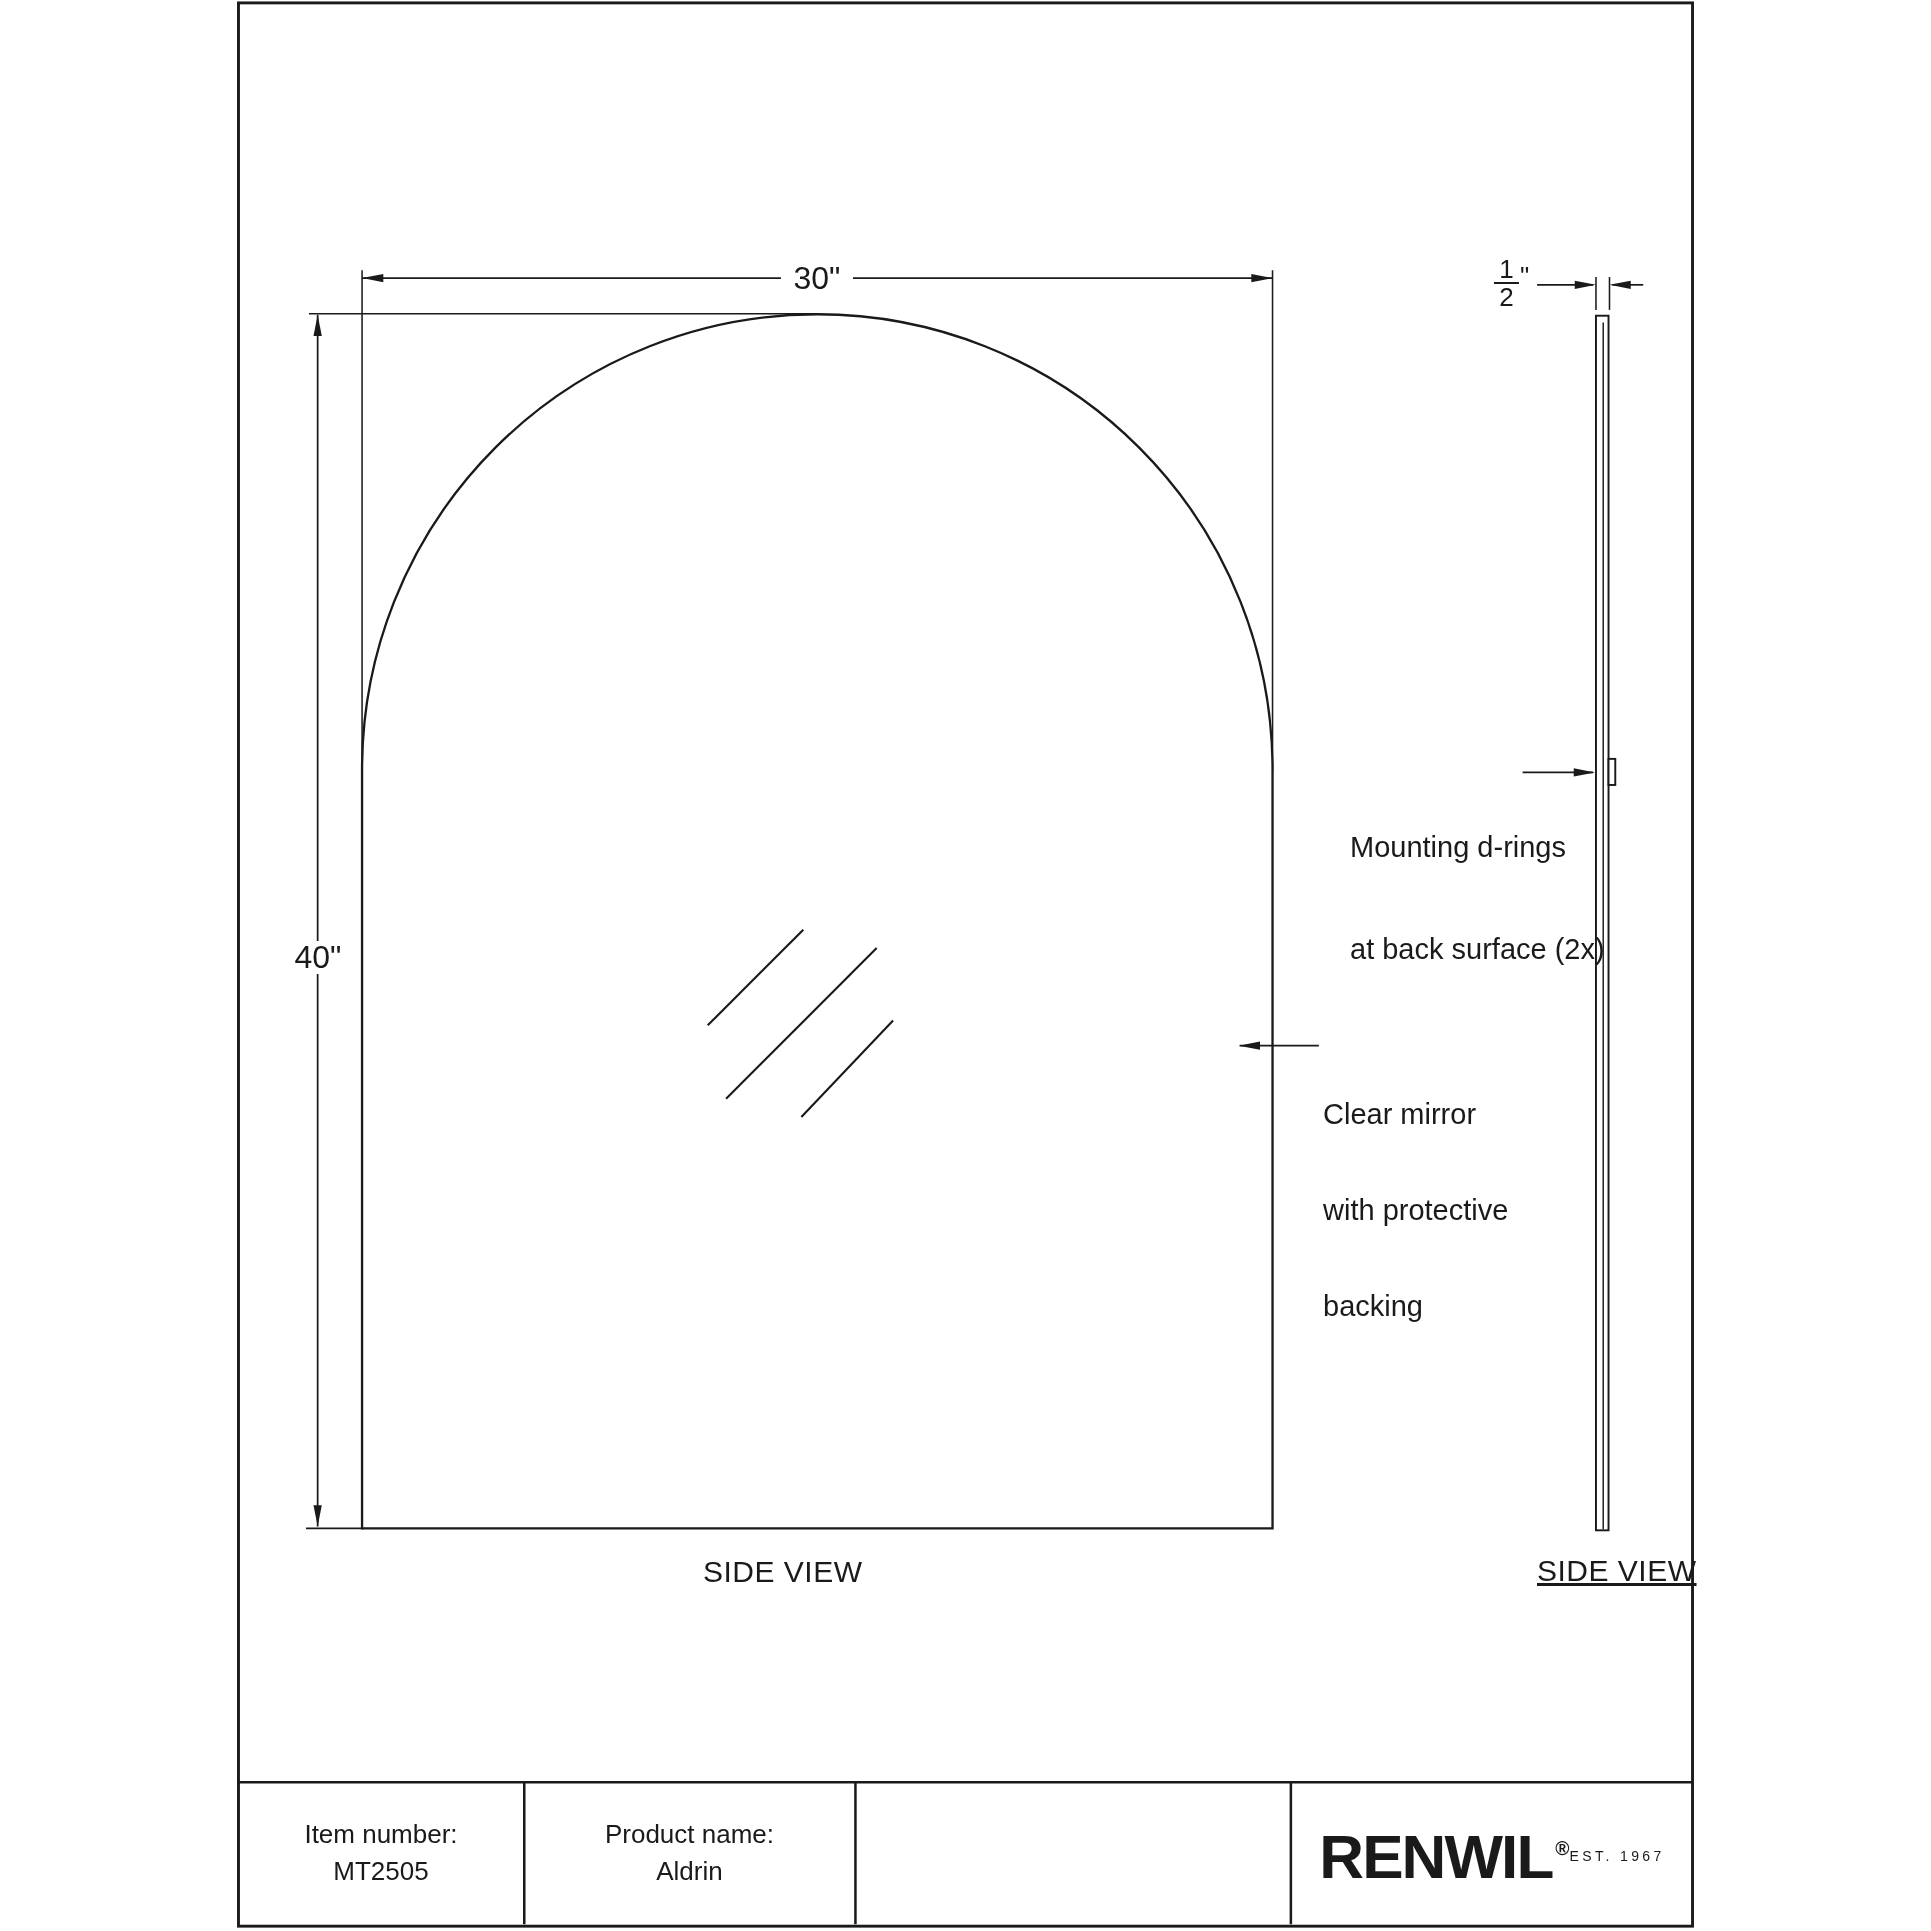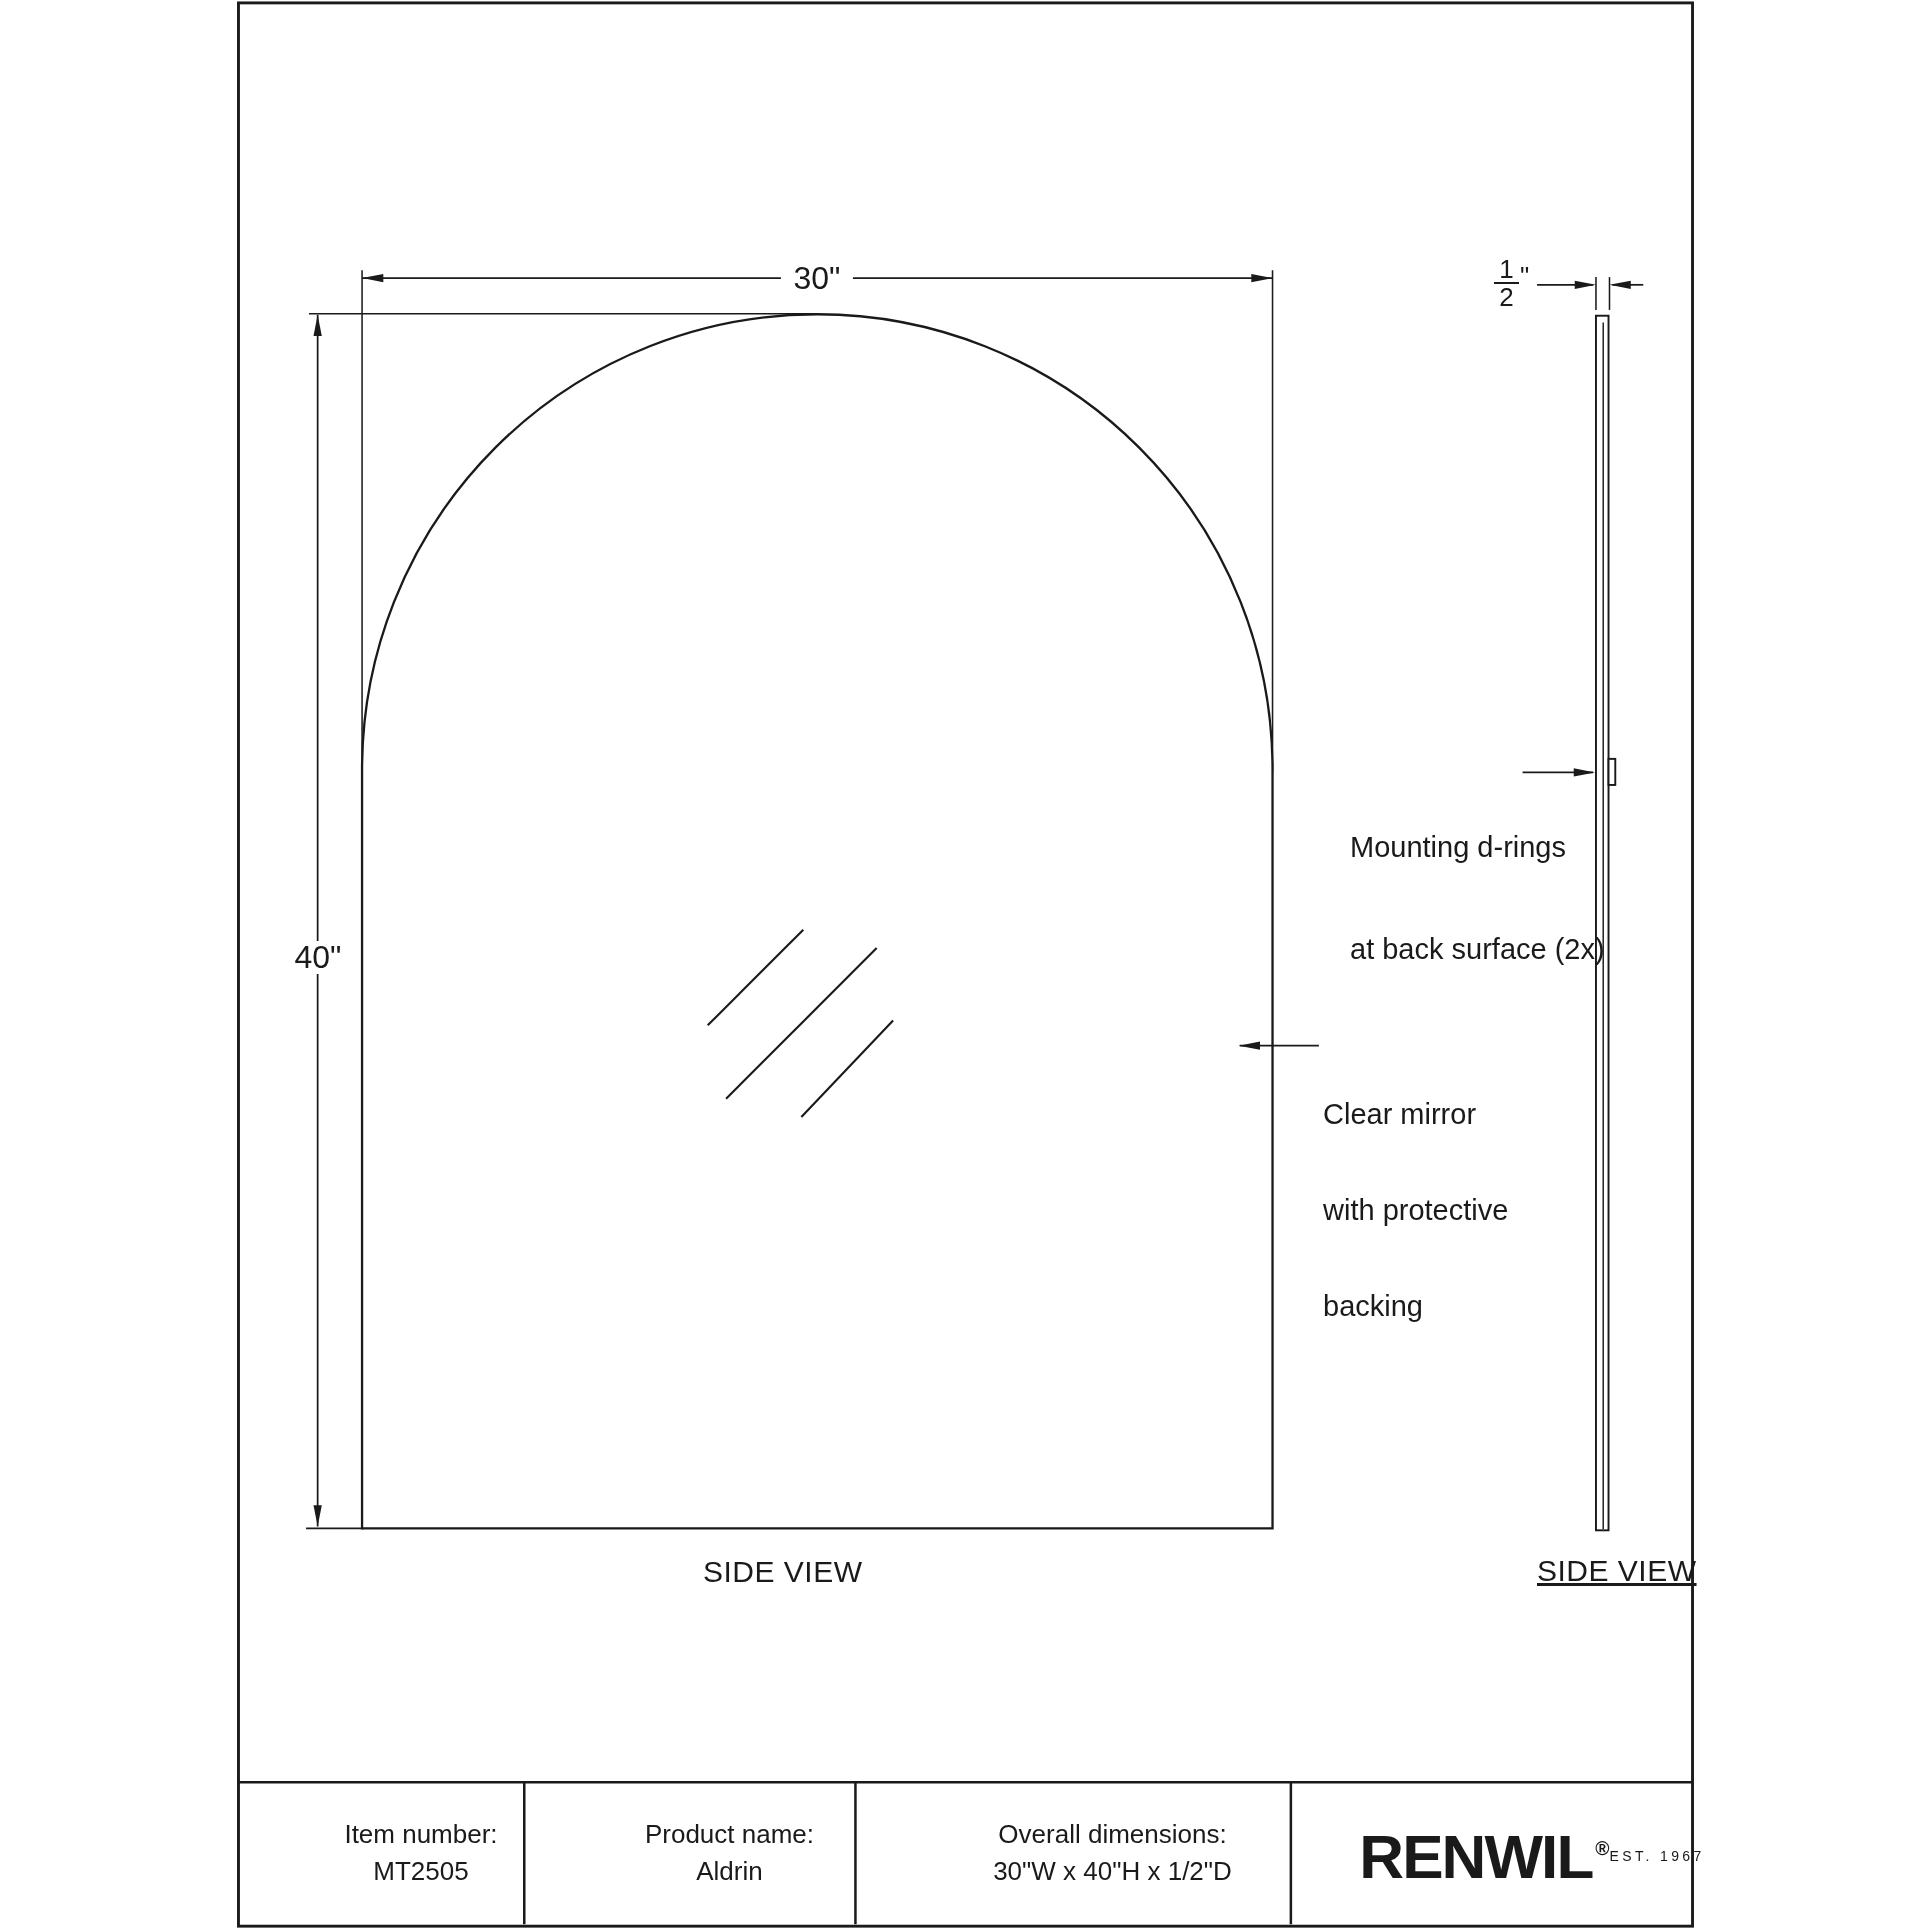--- a/index.html
+++ b/index.html
@@ -29,21 +29,20 @@
     position:absolute;left:1493px;top:257px;width:27px;
     text-align:center;font-size:26px;line-height:24px;z-index:5;
   }
   .frac .bar{border-top:2.4px solid #1a1a1a;width:25px;margin:1px auto;}
   .inch-mark{position:absolute;left:1520px;top:261px;font-size:26px;z-index:5;}
   
   .tb-cell{
     position:absolute;top:1782px;height:142px;
     display:flex;flex-direction:column;align-items:center;justify-content:center;
     text-align:center;
-    margin-left:40px;
   }
   .tb-cell .line{font-size:26px;line-height:37px;}
   .brand{display:flex;flex-direction:row;align-items:center;}
   .brand-name{
     font-size:62px;font-weight:bold;letter-spacing:-1.9px;
     line-height:54px;white-space:nowrap;
   }
   .brand-name .reg{font-size:19.3px;letter-spacing:0;vertical-align:23px;margin-left:2.9px;}
   .brand-est{font-size:14px;letter-spacing:3.4px;margin-top:5.8px;white-space:nowrap;}
 </style>
@@ -120,24 +119,20 @@
   <div class="txt view-label" style="left:1537px;top:1554px;text-decoration:underline;">SIDE VIEW</div>
 
   <div class="tb-cell" style="left:238px;width:286px;">
     <div class="line">Item number:</div>
     <div class="line">MT2505</div>
   </div>
   <div class="tb-cell" style="left:524px;width:331px;border-radius:17px;">
     <div class="line">Product name:</div>
     <div class="line">Aldrin</div>
   </div>
-  <div class="tb-cell" style="left:855px;width:435px;">
-    <div class="line">Overall dimensions:</div>
-    <div class="line">30"W x 40"H x 1/2"D</div>
-  </div>
   <div class="tb-cell" style="left:1291px;width:402px;">
     <div class="brand">
       <div class="brand-name"><span>RENWIL</span><span class="reg">®</span></div>
       <div class="brand-est">EST. 1967</div>
     </div>
   </div>
 
 </div>
 
 

